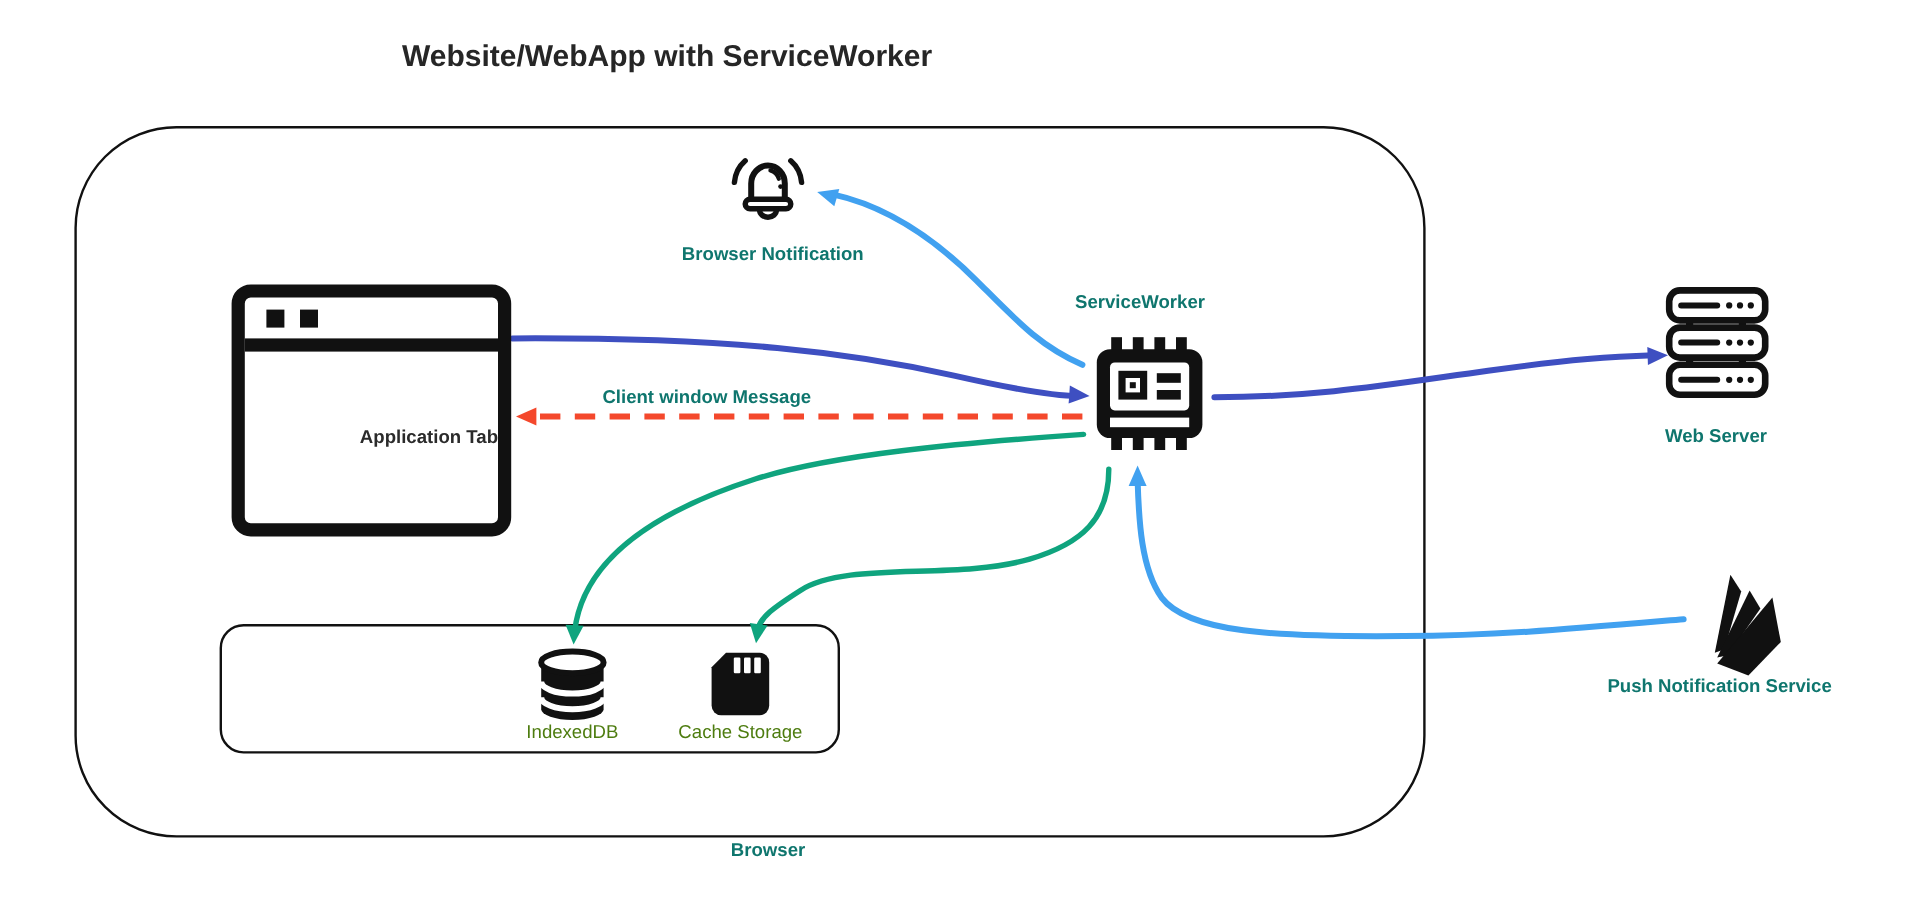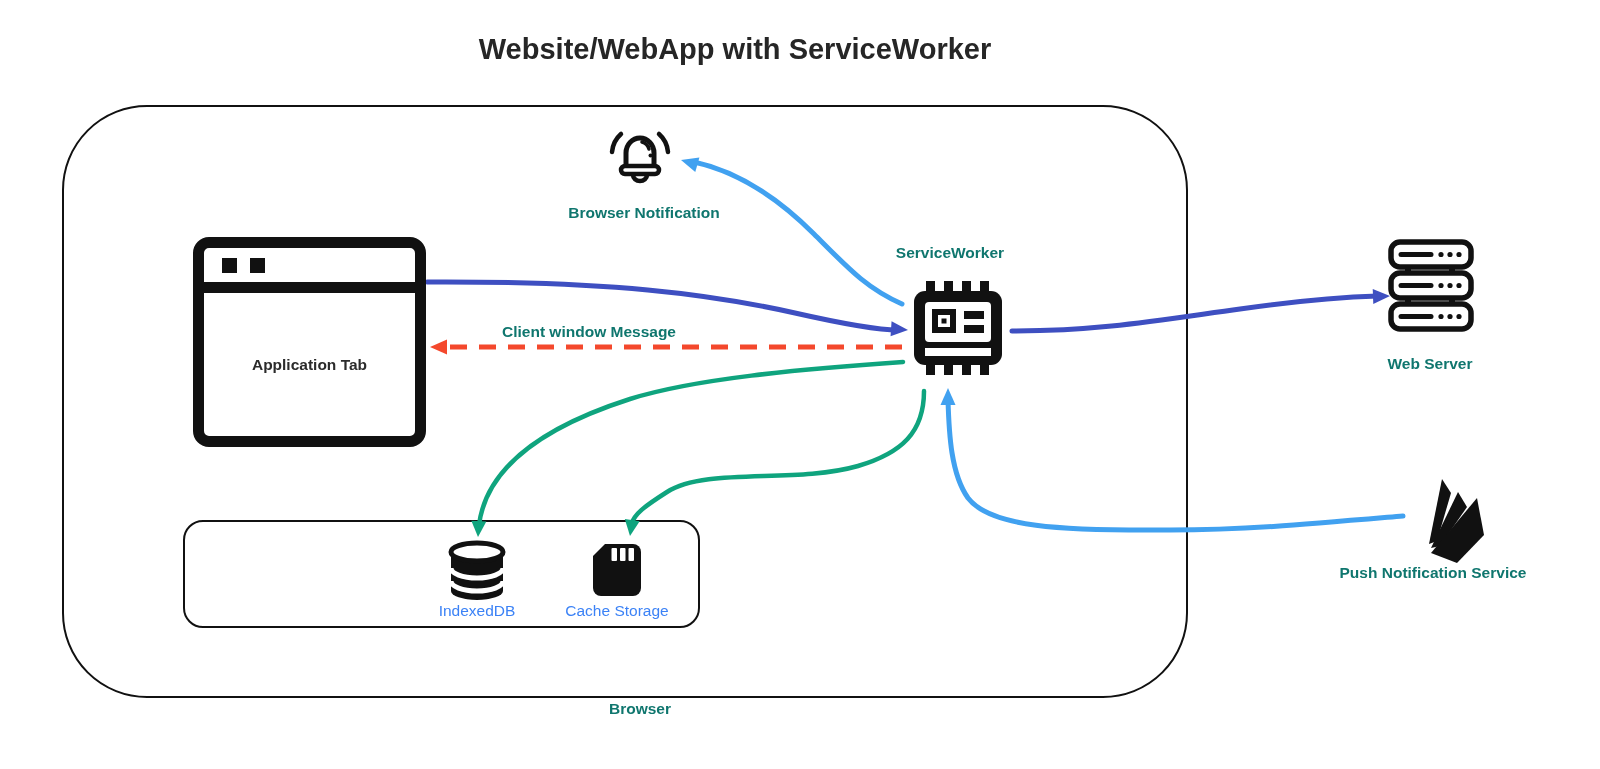--- a/index.html
+++ b/index.html
@@ -2,33 +2,33 @@
 <html><head>
 <meta charset="utf-8">
 <style>
   html,body{margin:0;padding:0;background:#fff;}
   #canvas{
     position:relative;width:1600px;height:769px;background:#ffffff;overflow:hidden;
     font-family:"Liberation Sans","DejaVu Sans",sans-serif;color:#262626;
   }
   .abs{position:absolute;}
   .lbl{position:absolute;text-align:center;font-weight:bold;font-size:15.5px;color:#0f766e;line-height:1.2;}
-  .lbl-reg{position:absolute;text-align:center;font-weight:normal;font-size:15.5px;color:#3b82f6;line-height:1.2;}
-  #title{position:absolute;left:335px;top:33px;width:800px;text-align:center;
-         font-size:29px;font-weight:bold;color:#262626;}
+  .lbl-reg{position:absolute;text-align:center;font-weight:normal;font-size:15.5px;color:#4d7c0f;line-height:1.2;}
+  #title{position:absolute;left:335px;top:33px;width:800px;
+         font-size:25px;font-weight:bold;color:#262626;}
   #browser-box{position:absolute;left:62px;top:105px;width:1126px;height:593px;
          border:2.5px solid #111;border-radius:85px;background:transparent;box-sizing:border-box;}
   #storage-box{position:absolute;left:183px;top:520px;width:517px;height:108px;
          border:2.5px solid #111;border-radius:20px;background:#fff;box-sizing:border-box;}
   #app-window{position:absolute;left:193px;top:237px;width:233px;height:210px;
          border:11px solid #111;border-radius:16px;background:#fff;box-sizing:border-box;}
   #app-titlebar{height:45px;border-bottom:11px solid #111;display:flex;align-items:center;
          gap:13px;padding-left:18px;box-sizing:border-box;}
   .tb-square{width:15px;height:15px;background:#111;}
-  #app-body{display:flex;align-items:center;justify-content:center;height:calc(100% - 45px);}
+  #app-body{display:flex;align-items:center;justify-content:flex-end;height:calc(100% - 45px);}
   #app-body .lbl-inner{font-weight:bold;font-size:15.5px;color:#2b2b2b;}
   svg{position:absolute;overflow:visible;}
   #edge-layer{left:0;top:0;}
 </style>
 </head>
 <body>
 
 <div id="canvas">
 
   <div id="title">Website/WebApp with ServiceWorker</div>

